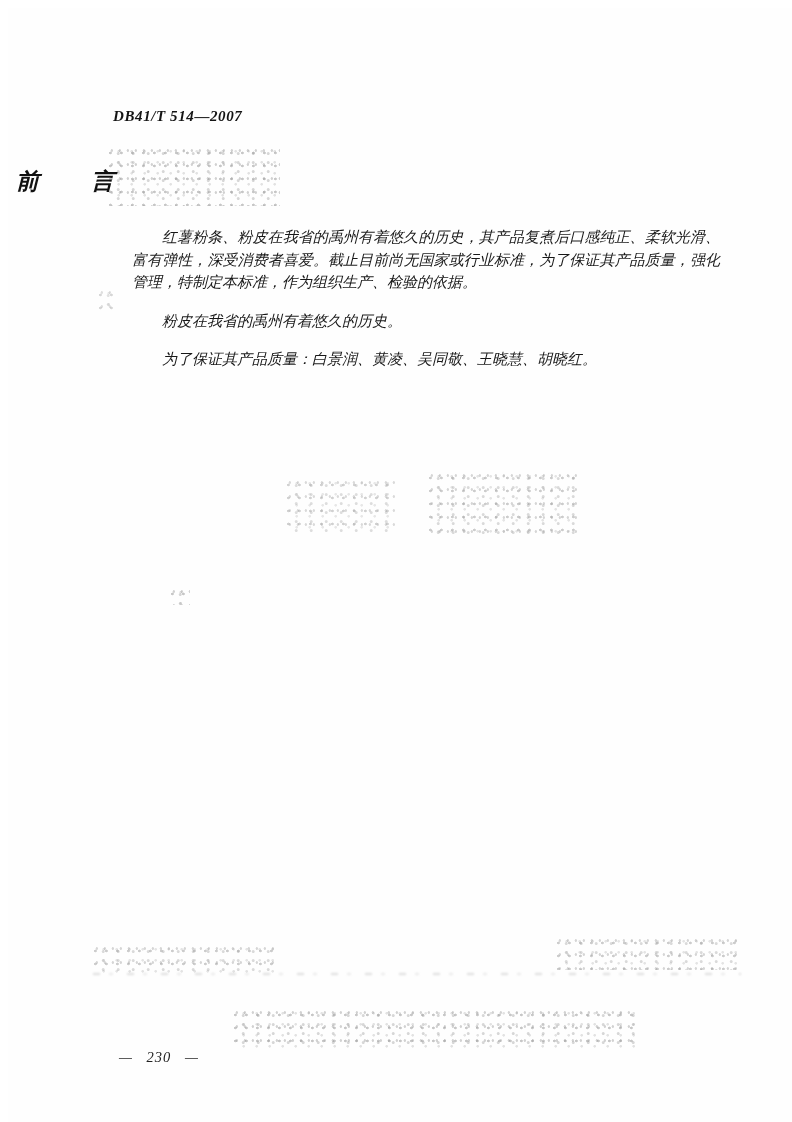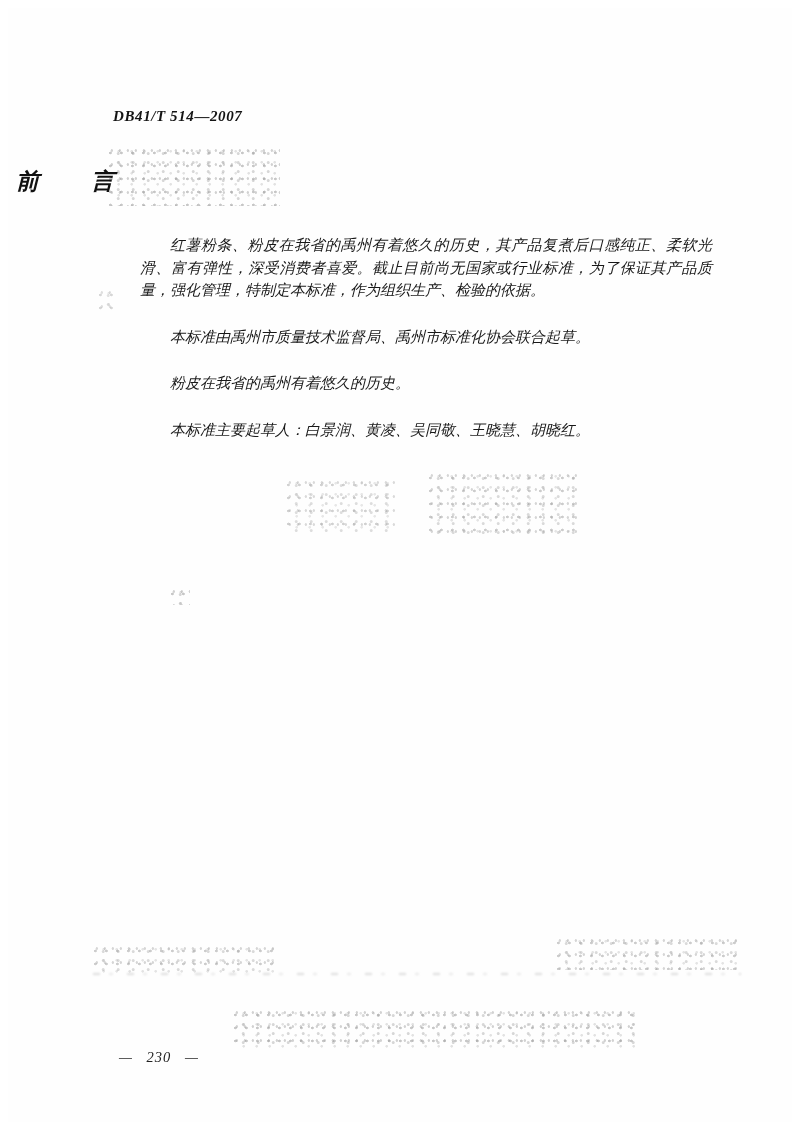--- a/index.html
+++ b/index.html
@@ -36,21 +36,21 @@
   .doc-body {
     position: absolute;
     left: 108px; top: 202px;
     width: 620px;
     font-size: 15px;
     line-height: 22.5px;
     color: #181818;
   }
   .doc-body p {
     text-indent: 2em;
-    margin: 8px;
+    margin: 0;
   }
   .doc-body p.justified { text-align: justify; text-justify: inter-ideograph; }
   .page-number {
     position: absolute;
     left: 103px; top: 1033px;
     font-size: 14.5px;
     color: #222;
     word-spacing: 9px;
     letter-spacing: 1px;
   }
@@ -98,23 +98,22 @@
 <div class="sheet">
 
   <div class="doc-number">DB41/T 514—2007</div>
 
   <div class="smudge smudge-title"></div>
 
   <h1 class="doc-title">前　　言</h1>
 
   <div class="doc-body">
     <p class="justified">红薯粉条、粉皮在我省的禹州有着悠久的历史，其产品复煮后口感纯正、柔软光滑、富有弹性，深受消费者喜爱。截止目前尚无国家或行业标准，为了保证其产品质量，强化管理，特制定本标准，作为组织生产、检验的依据。</p>
-    <p>本标准由禹州市质量技术监督局、禹州市标准化协会联合起草。</p>
     <p>粉皮在我省的禹州有着悠久的历史。</p>
-    <p>本标准主要起草人：白景润、黄凌、吴同敬、王晓慧、胡晓红。</p>
+    <p>为了保证其产品质量：白景润、黄凌、吴同敬、王晓慧、胡晓红。</p>
   </div>
 
   <div class="smudge smudge-margin"></div>
   <div class="smudge smudge-mid-a"></div>
   <div class="smudge smudge-mid-b"></div>
   <div class="smudge smudge-tiny"></div>
   <div class="smudge smudge-ghost-l"></div>
   <div class="smudge smudge-ghost-r"></div>
   <div class="smudge-dotline"></div>
   <div class="smudge smudge-ghost-btm"></div>

